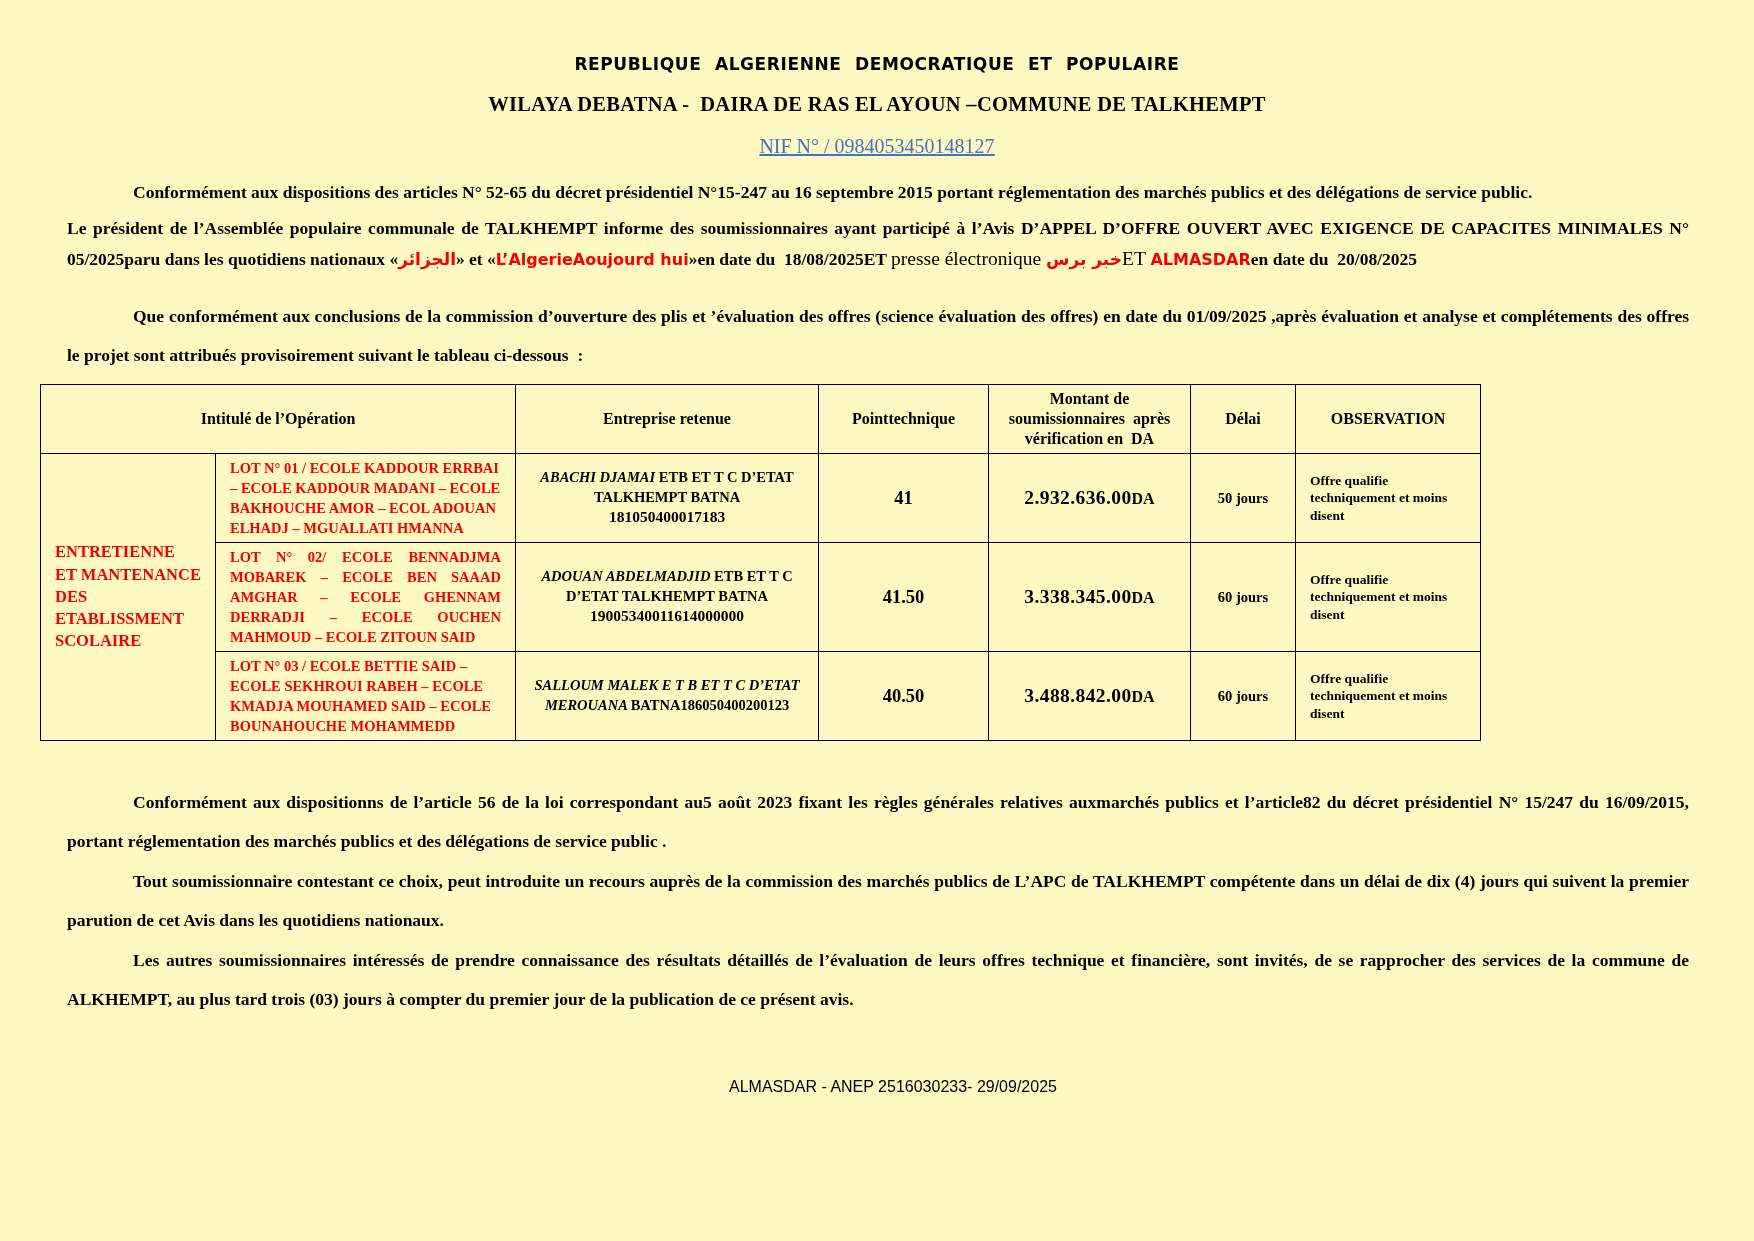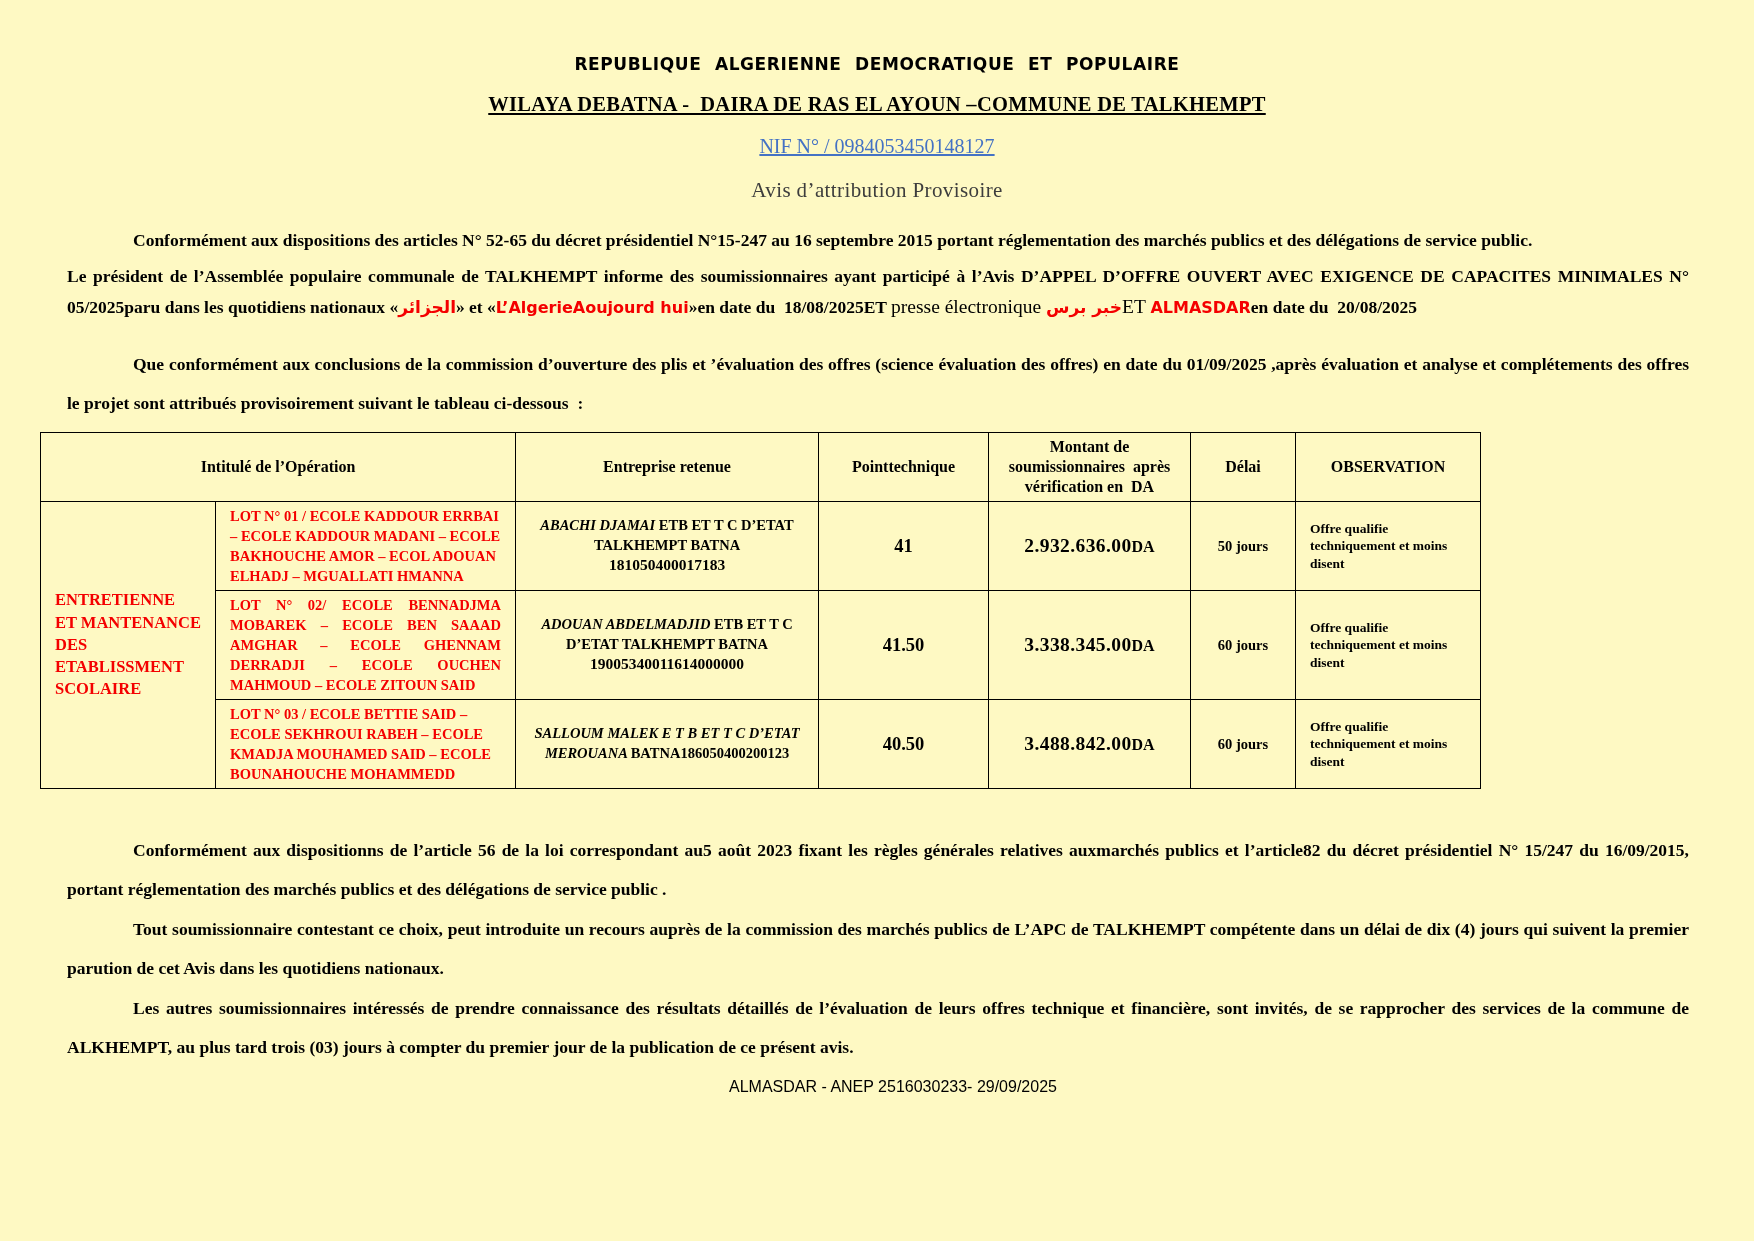--- a/index.html
+++ b/index.html
@@ -14,21 +14,21 @@
     overflow:hidden;
   }
   .center{text-align:center;}
   .hdr-republic{
     font-family:"DejaVu Sans", sans-serif;
     font-weight:700;font-size:17px;letter-spacing:.6px;word-spacing:7px;
     margin:0 0 19px 0;white-space:pre-wrap;
   }
   .hdr-wilaya{
     font-weight:700;font-size:20.5px;letter-spacing:.3px;
-    text-decoration:underline;margin:0 0 19px 0;white-space:pre-wrap;
+    margin:0 0 19px 0;white-space:pre-wrap;
   }
   .hdr-nif{
     font-weight:400;font-size:20px;
     color:var(--accent);text-decoration:underline;
     margin:0 0 20px 0;white-space:pre-wrap;
   }
   .hdr-subtitle{
     font-size:21px;color:#3d3d3d;letter-spacing:.4px;
     margin:0 0 23px 0;white-space:pre-wrap;
   }
@@ -99,21 +99,20 @@
   }
 </style>
 </head>
 <body>
 
 <div class="page">
 
   <div class="center hdr-republic">REPUBLIQUE ALGERIENNE DEMOCRATIQUE ET POPULAIRE</div>
   <div class="center hdr-wilaya">WILAYA DEBATNA -  DAIRA DE RAS EL AYOUN –COMMUNE DE TALKHEMPT</div>
   <div class="center hdr-nif">NIF N° / 0984053450148127</div>
-  <div class="center hdr-subtitle">Avis d’attribution Provisoire</div>
 
   <div class="text">
 
     <p class="para p1 indent">Conformément aux dispositions des articles N° 52-65 du décret présidentiel N°15-247 au 16 septembre 2015 portant réglementation des marchés publics et des délégations de service public.</p>
 
     <p class="para tight p2"><span>Le président de l’Assemblée populaire communale de TALKHEMPT informe des soumissionnaires ayant participé à l’Avis D’APPEL D’OFFRE OUVERT AVEC EXIGENCE DE CAPACITES MINIMALES N° 05/2025paru dans les quotidiens nationaux «</span><span class="red arabic">الجزائر</span><span>» et «</span><span class="red-sans">L’AlgerieAoujourd hui</span><span>»en date du  18/08/2025ET </span><span class="plainseg">presse électronique </span><span class="red arabic">خبر برس</span><span class="plainseg">ET </span><span class="red-sans">ALMASDAR</span><span>en date du  20/08/2025</span></p>
 
     <p class="para loose p3 indent">Que conformément aux conclusions de la commission d’ouverture des plis et ’évaluation des offres (science évaluation des offres) en date du 01/09/2025 ,après évaluation et analyse et complétements des offres  le projet sont attribués provisoirement suivant le tableau ci-dessous  :</p>
 
     <table class="results" style="margin-left:-27px;">

